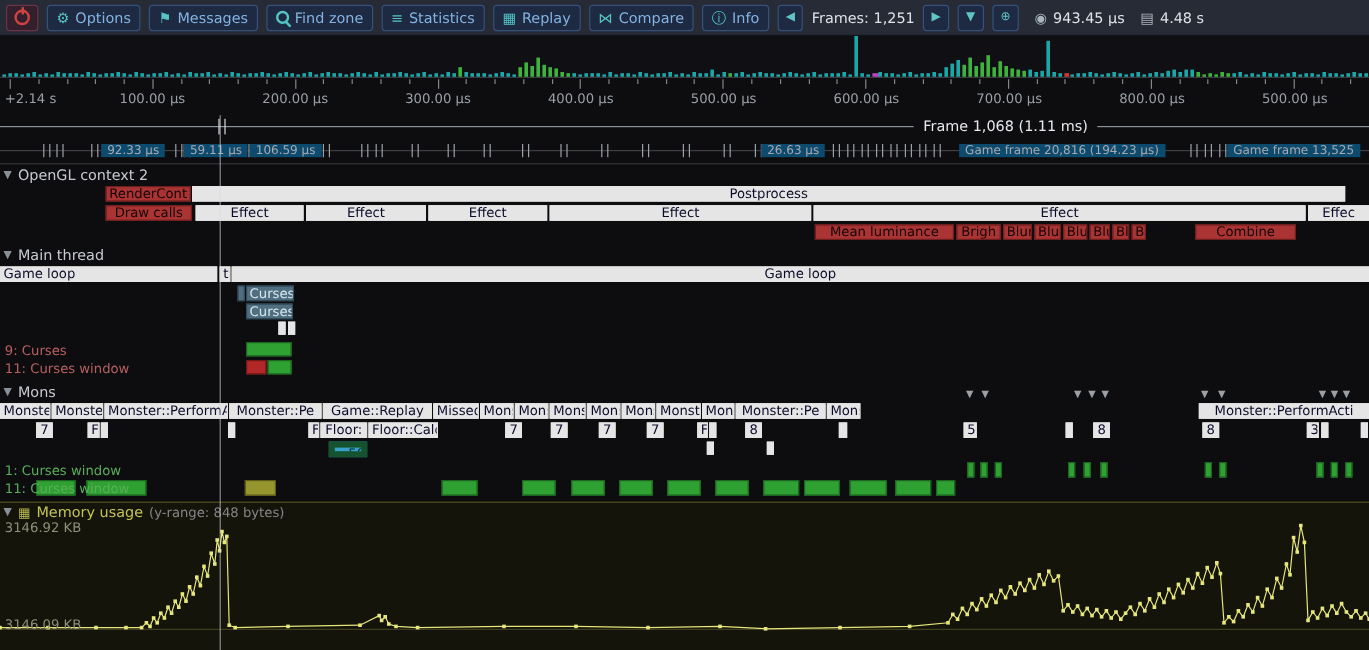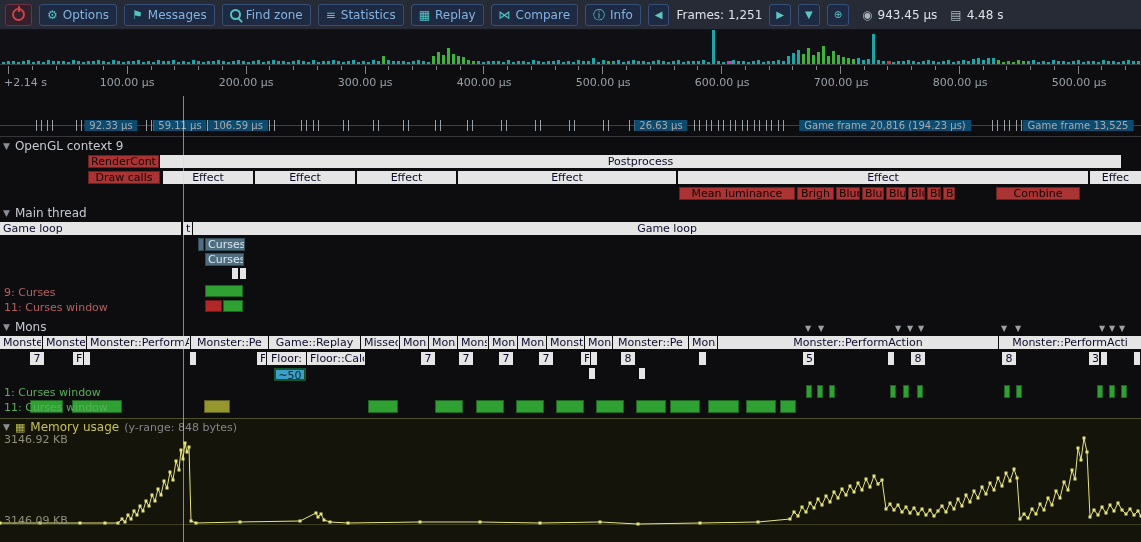--- a/index.html
+++ b/index.html
@@ -46,21 +46,21 @@
   
   #zonelayer{position:absolute;inset:0;}
   .sechead{position:absolute;left:3px;height:14px;display:flex;align-items:center;gap:5px;
            font-size:12px;color:#c7cbd1;cursor:pointer;z-index:4;}
   .tri{color:#8a9097;font-size:9px;}
   .zone{position:absolute;box-sizing:border-box;font-size:11px;line-height:11px;text-align:center;
         overflow:hidden;white-space:nowrap;padding:0 2px;cursor:pointer;z-index:2;}
   .z-purple{background:#e5e5e5;border:1px solid #e5e5e5;color:#0c0c2a;}
   .z-red{background:#aa3434;border:1px solid #6e1f1f;color:#150404;}
   .z-slate{background:#4f6f80;border:1px solid #324b59;color:#d9e6ee;}
-  .z-cyan{background:#3aa0c8;border:2px solid #14532d;color:#062430;}
+  .z-cyan{background:#3aa0c8;border:5px solid #14532d;color:#062430;}
   .z-green{background:#2fa032;border:1px solid #1d6420;}
   .z-olive{background:#96962e;border:1px solid #5e5e1c;}
   .z-redbar{background:#b22828;border:1px solid #701818;}
   .tlabel{position:absolute;font-size:11px;white-space:nowrap;z-index:5;cursor:pointer;}
   .marker{position:absolute;top:324px;transform:translateX(-50%);color:#9aa0a6;font-size:8px;z-index:4;cursor:pointer;}
   
   #memorybg{position:absolute;top:418px;left:0;width:1141px;height:124px;background:#14140a;
             border-top:1px solid #50502a;}
   #memhead{position:absolute;top:420px;left:3px;display:flex;align-items:center;gap:5px;z-index:4;cursor:pointer;}
   #memhead .title{color:#c6c356;font-size:12px;}
@@ -416,20 +416,25 @@
       <span class="rlabel" style="left: 246px;">200.00 µs</span>
       <span class="rlabel" style="left: 365px;">300.00 µs</span>
       <span class="rlabel" style="left: 484px;">400.00 µs</span>
       <span class="rlabel" style="left: 603px;">500.00 µs</span>
       <span class="rlabel" style="left: 722px;">600.00 µs</span>
       <span class="rlabel" style="left: 841px;">700.00 µs</span>
       <span class="rlabel" style="left: 960px;">800.00 µs</span>
       <span class="rlabel" style="left: 1079px;">500.00 µs</span>
     </div>
 
+  <div id="frameband">
+    <div class="fb-line"></div>
+    <div class="fb-tick"></div>
+    <span class="fb-label">Frame 1,068 (1.11 ms)</span>
+  </div>
 
   <div id="framemarks">
     <div class="fm-line"></div>
   <div class="fmtick" style="left: 36px;"></div>
       <div class="fmtick" style="left: 47px;"></div>
       <div class="fmtick" style="left: 76px;"></div>
       <div class="fmtick" style="left: 146px;"></div>
       <div class="fmtick" style="left: 153px;"></div>
       <div class="fmtick" style="left: 207px;"></div>
       <div class="fmtick" style="left: 269px;"></div>
@@ -460,21 +465,21 @@
       <span class="fmlabel" style="left: 180px;">59.11 µs</span>
       <span class="fmlabel" style="left: 238px;">106.59 µs</span>
       <span class="fmlabel" style="left: 661px;">26.63 µs</span>
       <span class="fmlabel" style="left: 885px;">Game frame 20,816 (194.23 µs)</span>
       <span class="fmlabel" style="left: 1078px;">Game frame 13,525</span>
     </div>
 
   <div id="zonelayer">
       <div class="sechead" style="top: 139px;">
         <span class="tri">▼</span>
-        <span>OpenGL context 9</span>
+        <span>OpenGL context 2</span>
       </div>
       <div class="sechead" style="top: 206px;">
         <span class="tri">▼</span>
         <span>Main thread</span>
       </div>
       <div class="sechead" style="top: 320px;">
         <span class="tri">▼</span>
         <span>Mons</span>
       </div>
       <div class="zone z-red" style="left: 88px; top: 155px; width: 71px; height: 13px; line-height: 11px;">RenderCont</div>
@@ -514,21 +519,20 @@
       <div class="zone z-purple" style="left: 361px; top: 336px; width: 38px; height: 13px; line-height: 11px;">Missed</div>
       <div class="zone z-purple" style="left: 400px; top: 336px; width: 28px; height: 13px; line-height: 11px;">Monst</div>
       <div class="zone z-purple" style="left: 429px; top: 336px; width: 28px; height: 13px; line-height: 11px;">Monst</div>
       <div class="zone z-purple" style="left: 458px; top: 336px; width: 30px; height: 13px; line-height: 11px;">Monst</div>
       <div class="zone z-purple" style="left: 489px; top: 336px; width: 28px; height: 13px; line-height: 11px;">Monst</div>
       <div class="zone z-purple" style="left: 518px; top: 336px; width: 28px; height: 13px; line-height: 11px;">Monst</div>
       <div class="zone z-purple" style="left: 547px; top: 336px; width: 37px; height: 13px; line-height: 11px;">Monste</div>
       <div class="zone z-purple" style="left: 585px; top: 336px; width: 27px; height: 13px; line-height: 11px;">Mons</div>
       <div class="zone z-purple" style="left: 613px; top: 336px; width: 75px; height: 13px; line-height: 11px;">Monster::Pe</div>
       <div class="zone z-purple" style="left: 689px; top: 336px; width: 28px; height: 13px; line-height: 11px;">Mons</div>
-      <div class="zone z-purple" style="left: 718px; top: 336px; width: 280px; height: 13px; line-height: 11px;">Monster::PerformAction</div>
       <div class="zone z-purple" style="left: 999px; top: 336px; width: 142px; height: 13px; line-height: 11px;">Monster::PerformActi</div>
       <div class="zone z-purple" style="left: 30px; top: 352px; width: 14px; height: 13px; line-height: 11px;">7</div>
       <div class="zone z-purple" style="left: 73px; top: 352px; width: 10px; height: 13px; line-height: 11px;">F</div>
       <div class="zone z-purple" style="left: 84px; top: 352px; width: 4px; height: 13px; line-height: 11px;"></div>
       <div class="zone z-purple" style="left: 190px; top: 352px; width: 3px; height: 13px; line-height: 11px;"></div>
       <div class="zone z-purple" style="left: 257px; top: 352px; width: 9px; height: 13px; line-height: 11px;">F</div>
       <div class="zone z-purple" style="left: 267px; top: 352px; width: 39px; height: 13px; line-height: 11px;">Floor:</div>
       <div class="zone z-purple" style="left: 307px; top: 352px; width: 58px; height: 13px; line-height: 11px;">Floor::Calc</div>
       <div class="zone z-purple" style="left: 421px; top: 352px; width: 14px; height: 13px; line-height: 11px;">7</div>
       <div class="zone z-purple" style="left: 459px; top: 352px; width: 14px; height: 13px; line-height: 11px;">7</div>

